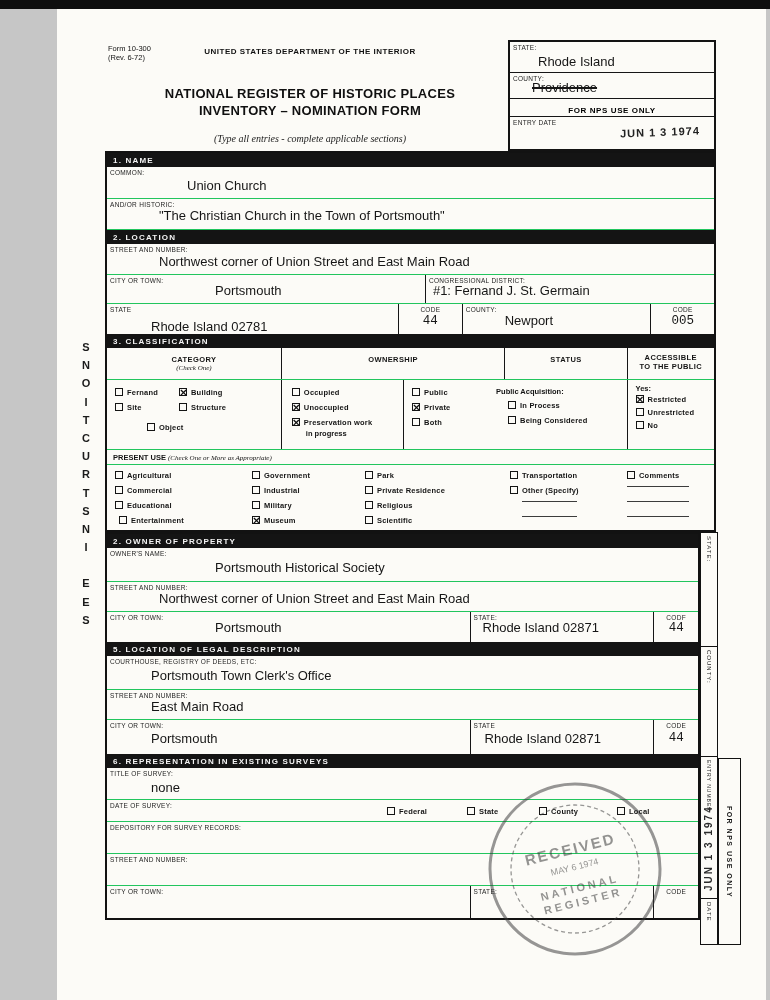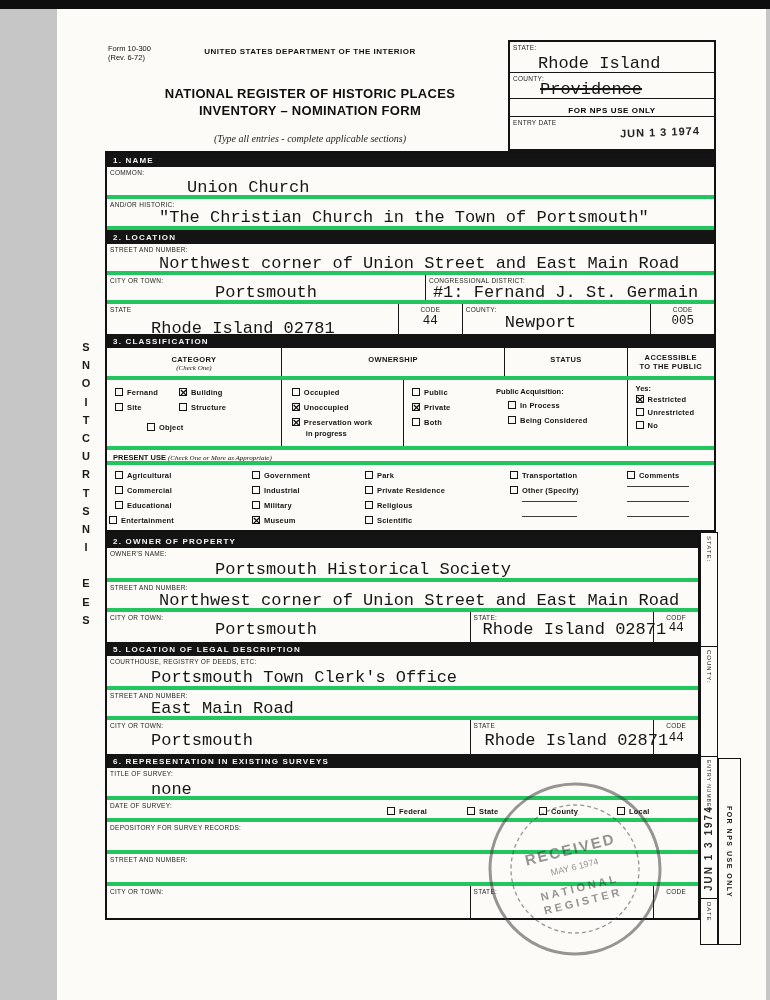--- a/index.html
+++ b/index.html
@@ -12,28 +12,28 @@
   .dept { position:absolute; left:150px; top:47px; width:320px; text-align:center; font-size:8px; font-weight:bold; letter-spacing:.5px; line-height:10px; color:#111; }
   .maintitle { position:absolute; left:110px; top:85px; width:400px; text-align:center; font-size:13px; font-weight:bold; letter-spacing:.3px; line-height:17px; color:#101010; }
   .subtitle { position:absolute; left:110px; top:133px; width:400px; text-align:center; font-style:italic; font-family:"Liberation Serif", serif; font-size:10px; color:#1a1a1a; }
 
   .npsbox { position:absolute; left:508px; top:40px; width:208px; height:111px; border:2px solid #131313; background:#fcfbf7; }
   .nrow { position:relative; border-bottom:1px solid #161616; }
   .nrow.nob { border-bottom:none; }
 
   .lbl { position:absolute; left:3px; top:2px; font-size:6.5px; letter-spacing:.3px; color:#1d1d1d; white-space:nowrap; }
   .lblc { position:absolute; left:0; right:0; top:2px; text-align:center; font-size:6.5px; letter-spacing:.3px; color:#1d1d1d; }
-  .val { position:absolute; font-family:Liberation Mono, monospace; font-size:17px; color:#161616; white-space:nowrap; }
+  .val { position:absolute; font-family:Liberation Sans, sans-serif; font-size:13px; color:#161616; white-space:nowrap; }
   .valc { position:absolute; left:0; right:0; text-align:center; font-family:"Liberation Mono","DejaVu Sans Mono",monospace; font-size:12.5px; color:#161616; }
   .strike { text-decoration:line-through; text-decoration-thickness:1.5px; }
 
   .formA { position:absolute; left:105px; top:151px; width:611px; border:2px solid #121212; background:#fcfbf7; }
   .formB { position:absolute; left:105px; top:532px; width:595px; border:2px solid #121212; background:#fcfbf7; }
   .bar { height:14px; background:#141414; color:#f4f4f4; font-size:8px; font-weight:bold; letter-spacing:1.2px; padding:3px 0 0 6px; }
-  .row { position:relative; border-bottom:4px solid #22c55e; display:flex; }
+  .row { position:relative; border-bottom:1px solid #22c55e; display:flex; }
   .row.nob { border-bottom:none; }
   .cell { position:relative; height:100%; border-left:1px solid #161616; }
   .cell.first { border-left:none;text-align:center; }
 
   .chead { font-size:7.5px; font-weight:bold; text-align:center; letter-spacing:.4px; padding-top:7px; color:#141414; }
   .chead .sub { display:block; font-style:italic; font-weight:normal; font-family:"Liberation Serif",serif; font-size:7px; letter-spacing:0; }
 
   .cbrow { position:absolute; white-space:nowrap; display:flex; align-items:center; height:10px; }
   .cb { width:8px; height:8px; border:1px solid #141414; margin-right:4px; position:relative; flex:0 0 auto; }
   .cb.checked::after { content:"✕"; position:absolute; left:-0.5px; top:-2.5px; font-size:9.5px; font-weight:bold; color:#111; }
@@ -80,21 +80,21 @@
   </div>
   <div class="subtitle">(Type all entries  -  complete applicable sections)</div>
 
   <div class="npsbox">
     <div class="nrow" style="height:31px">
       <span class="lbl">STATE:</span>
       <span class="val" style="left:28px; top:12px">Rhode Island</span>
     </div>
     <div class="nrow" style="height:26px">
       <span class="lbl">COUNTY:</span>
-      <span class="val strike" style="left:30px; top:7px">Providence</span>
+      <span class="val strike" style="left:22px; top:7px">Providence</span>
     </div>
     <div class="nrow" style="height:18px; text-align:center">
       <span style="font-size:8px; font-weight:bold; letter-spacing:.6px; line-height:18px">FOR NPS USE ONLY</span>
     </div>
     <div class="nrow nob" style="height:30px">
       <span class="lbl">ENTRY DATE</span>
       <span class="entrystamp">JUN 1 3 1974</span>
     </div>
   </div>
 
@@ -268,21 +268,21 @@
           <span class="cbl">Agricultural</span>
         </div>
       <div class="cbrow" style="left:8px; top:20px">
           <span class="cb"></span>
           <span class="cbl">Commercial</span>
         </div>
       <div class="cbrow" style="left:8px; top:35px">
           <span class="cb"></span>
           <span class="cbl">Educational</span>
         </div>
-      <div class="cbrow" style="left:2px; top:50px">
+      <div class="cbrow" style="left:12px; top:50px">
           <span class="cb"></span>
           <span class="cbl">Entertainment</span>
         </div>
 
       <div class="cbrow" style="left:145px; top:5px">
           <span class="cb"></span>
           <span class="cbl">Government</span>
         </div>
       <div class="cbrow" style="left:145px; top:20px">
           <span class="cb"></span>

